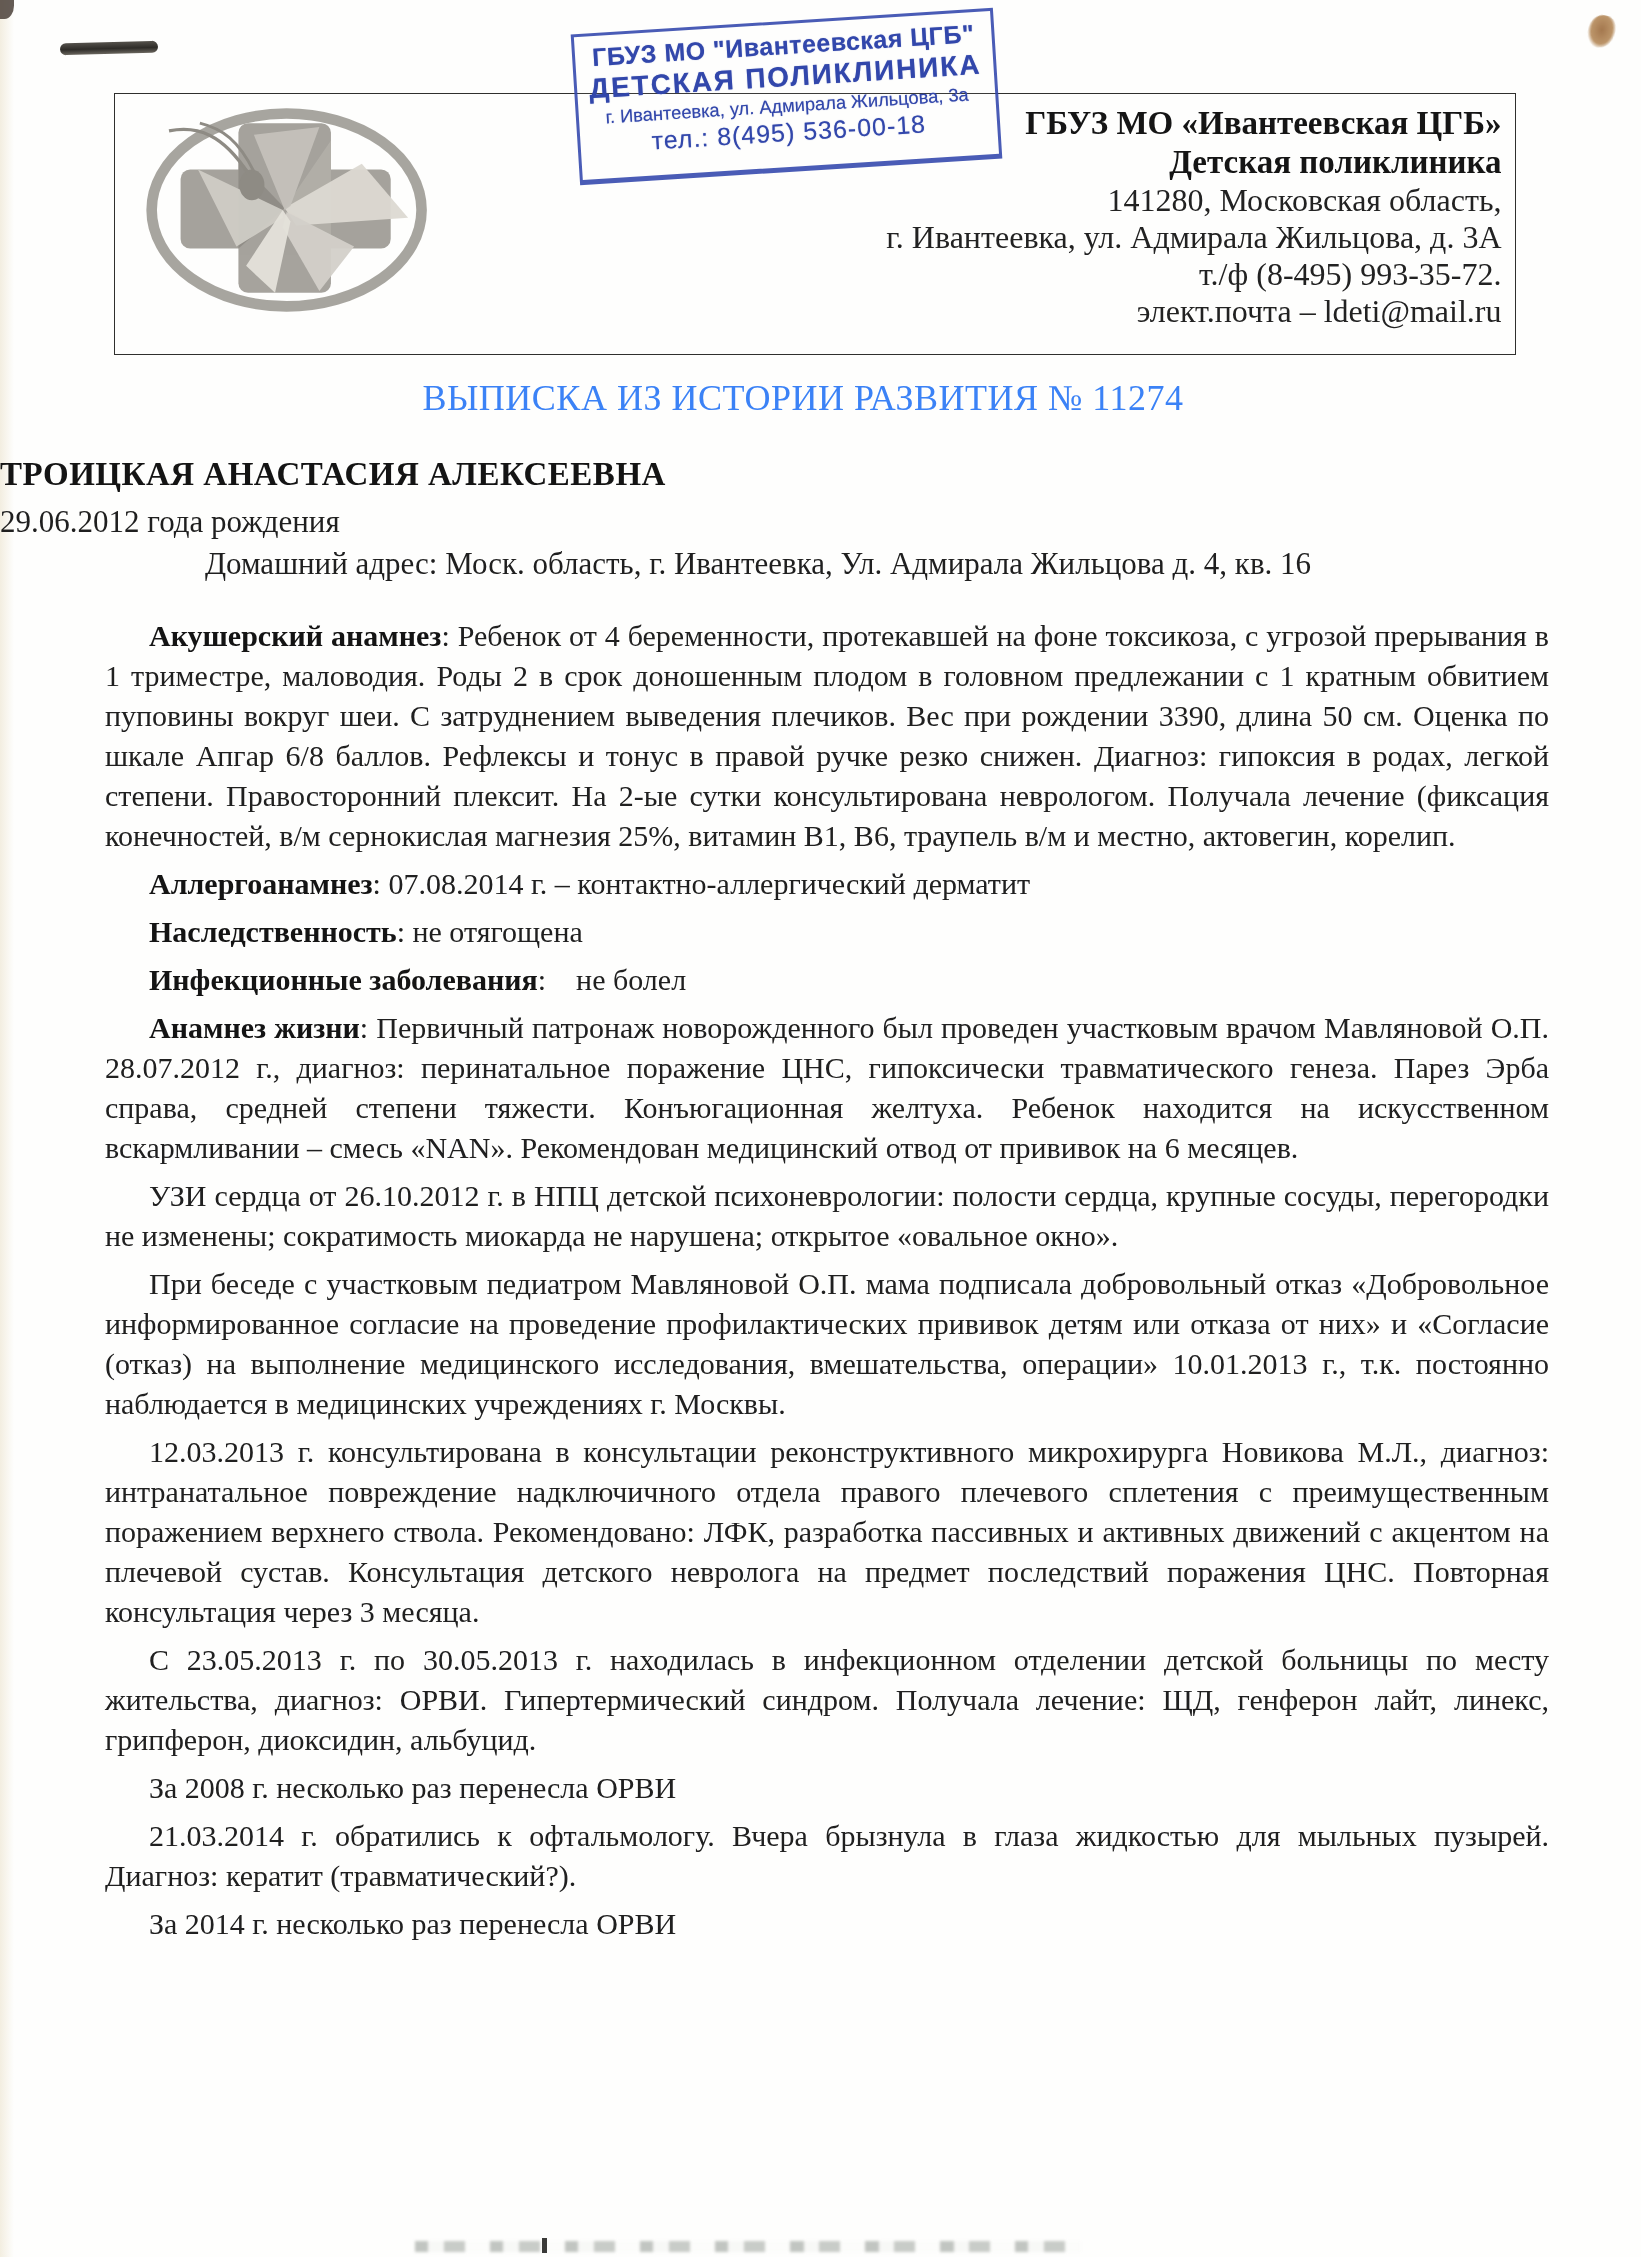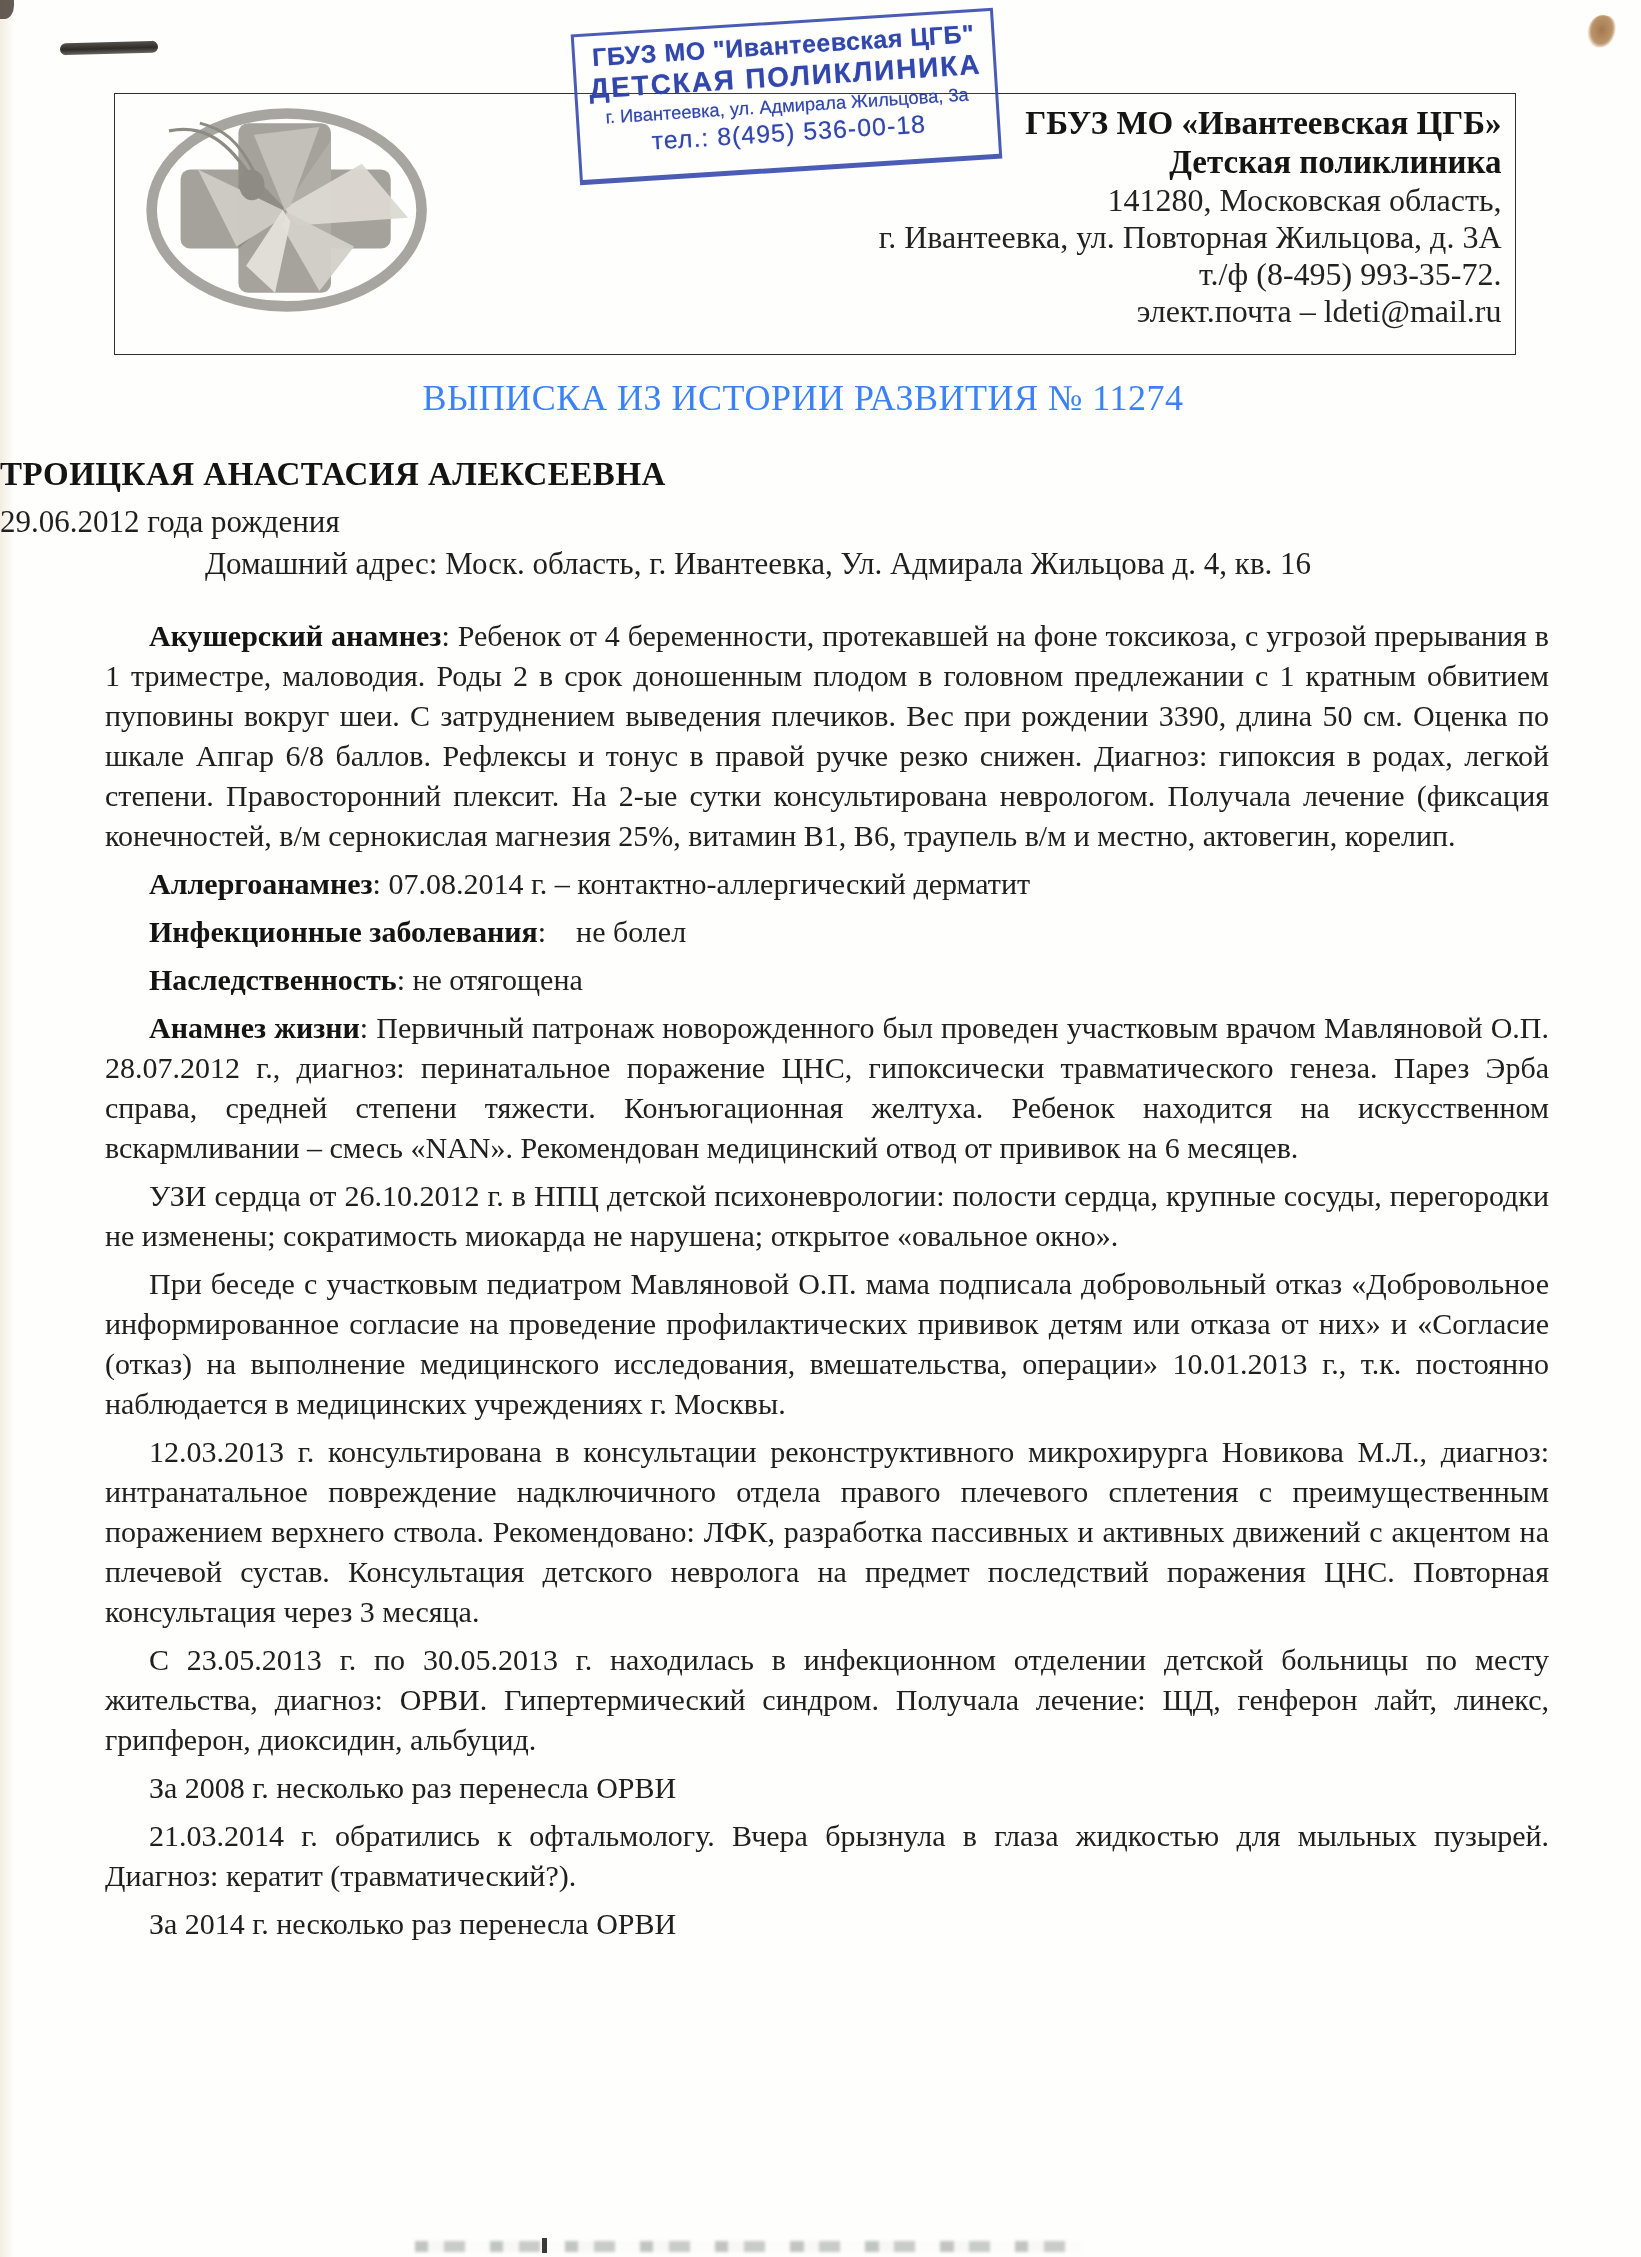--- a/index.html
+++ b/index.html
@@ -132,43 +132,43 @@
 
         <ellipse cx="126" cy="86" rx="13" ry="16" fill="#8e8b84"></ellipse>
         <path d="M122 74 C 96 34, 70 24, 40 30" fill="none" stroke="#8e8b84" stroke-width="3.5"></path>
         <path d="M128 72 C 112 40, 96 28, 72 22" fill="none" stroke="#8e8b84" stroke-width="3"></path>
       </svg>
     </div>
     <div class="org-info">
       <div class="b">ГБУЗ МО «Ивантеевская ЦГБ»</div>
       <div class="b">Детская поликлиника</div>
       <div>141280, Московская область,</div>
-      <div>г. Ивантеевка, ул. Повторная Жильцова, д. 3А</div>
+      <div>г. Ивантеевка, ул. Адмирала Жильцова, д. 3А</div>
       <div>т./ф (8-495) 993-35-72.</div>
       <div>элект.почта – ldeti@mail.ru</div>
     </div>
   </div>
 
   <div class="stamp">
     <div class="s1">ГБУЗ МО "Ивантеевская ЦГБ"</div>
     <div class="s2">ДЕТСКАЯ ПОЛИКЛИНИКА</div>
     <div class="s3">г. Ивантеевка, ул. Адмирала Жильцова, 3а</div>
     <div class="s4">тел.: 8(495) 536-00-18</div>
   </div>
 
   <div class="doc-title">ВЫПИСКА ИЗ ИСТОРИИ РАЗВИТИЯ № 11274</div>
   <div class="patient-name">ТРОИЦКАЯ АНАСТАСИЯ АЛЕКСЕЕВНА</div>
   <div class="patient-birth">29.06.2012 года рождения</div>
   <div class="patient-address">Домашний адрес: Моск. область, г. Ивантеевка, Ул. Адмирала Жильцова д. 4, кв. 16</div>
 
   <div class="body-text">
     <p><span class="lead">Акушерский анамнез</span><span>:  Ребенок от 4 беременности, протекавшей на фоне токсикоза, с угрозой прерывания в 1  триместре, маловодия. Роды 2 в срок доношенным плодом в головном предлежании с 1 кратным обвитием пуповины вокруг шеи. С затруднением выведения плечиков. Вес при рождении 3390, длина 50 см. Оценка по шкале Апгар 6/8 баллов. Рефлексы и тонус в правой ручке резко снижен. Диагноз: гипоксия в родах, легкой степени. Правосторонний плексит. На 2-ые сутки консультирована неврологом. Получала лечение (фиксация конечностей, в/м сернокислая магнезия 25%, витамин В1, В6, траупель в/м и местно, актовегин, корелип.</span></p>
     <p><span class="lead">Аллергоанамнез</span><span>: 07.08.2014 г. – контактно-аллергический дерматит</span></p>
+    <p><span class="lead">Наследственность</span><span>: не отягощена</span></p>
     <p><span class="lead">Инфекционные заболевания</span><span>:&nbsp;&nbsp;&nbsp; не болел</span></p>
-    <p><span class="lead">Наследственность</span><span>: не отягощена</span></p>
     <p><span class="lead">Анамнез жизни</span><span>: Первичный патронаж новорожденного был проведен участковым врачом Мавляновой О.П. 28.07.2012 г., диагноз: перинатальное поражение ЦНС, гипоксически травматического генеза. Парез Эрба справа, средней степени тяжести. Конъюгационная желтуха. Ребенок находится на искусственном вскармливании – смесь «NAN». Рекомендован медицинский отвод от прививок на 6 месяцев.</span></p>
     <p><span class="lead"></span><span>УЗИ сердца от 26.10.2012 г. в НПЦ детской психоневрологии: полости сердца, крупные сосуды, перегородки не изменены; сократимость миокарда не нарушена; открытое «овальное окно».</span></p>
     <p><span class="lead"></span><span>При беседе с участковым педиатром Мавляновой О.П. мама подписала добровольный отказ «Добровольное информированное согласие на проведение профилактических прививок детям или отказа от них» и «Согласие (отказ) на выполнение медицинского исследования, вмешательства, операции» 10.01.2013 г., т.к. постоянно наблюдается в медицинских учреждениях г. Москвы.</span></p>
     <p><span class="lead"></span><span>12.03.2013 г. консультирована в консультации реконструктивного микрохирурга Новикова М.Л., диагноз: интранатальное повреждение надключичного отдела правого плечевого сплетения с преимущественным поражением верхнего ствола. Рекомендовано: ЛФК, разработка пассивных и активных движений с акцентом на плечевой сустав. Консультация детского невролога на предмет последствий поражения ЦНС. Повторная консультация через 3 месяца.</span></p>
     <p><span class="lead"></span><span>С 23.05.2013 г. по 30.05.2013 г. находилась в инфекционном отделении детской больницы по месту жительства, диагноз: ОРВИ. Гипертермический синдром. Получала лечение: ЩД, генферон лайт, линекс, грипферон, диоксидин, альбуцид.</span></p>
     <p><span class="lead"></span><span>За 2008 г. несколько раз перенесла ОРВИ</span></p>
     <p><span class="lead"></span><span>21.03.2014 г. обратились к офтальмологу. Вчера брызнула в глаза жидкостью для мыльных пузырей. Диагноз: кератит (травматический?).</span></p>
     <p><span class="lead"></span><span>За 2014 г. несколько раз перенесла ОРВИ</span></p>
   </div>
 

